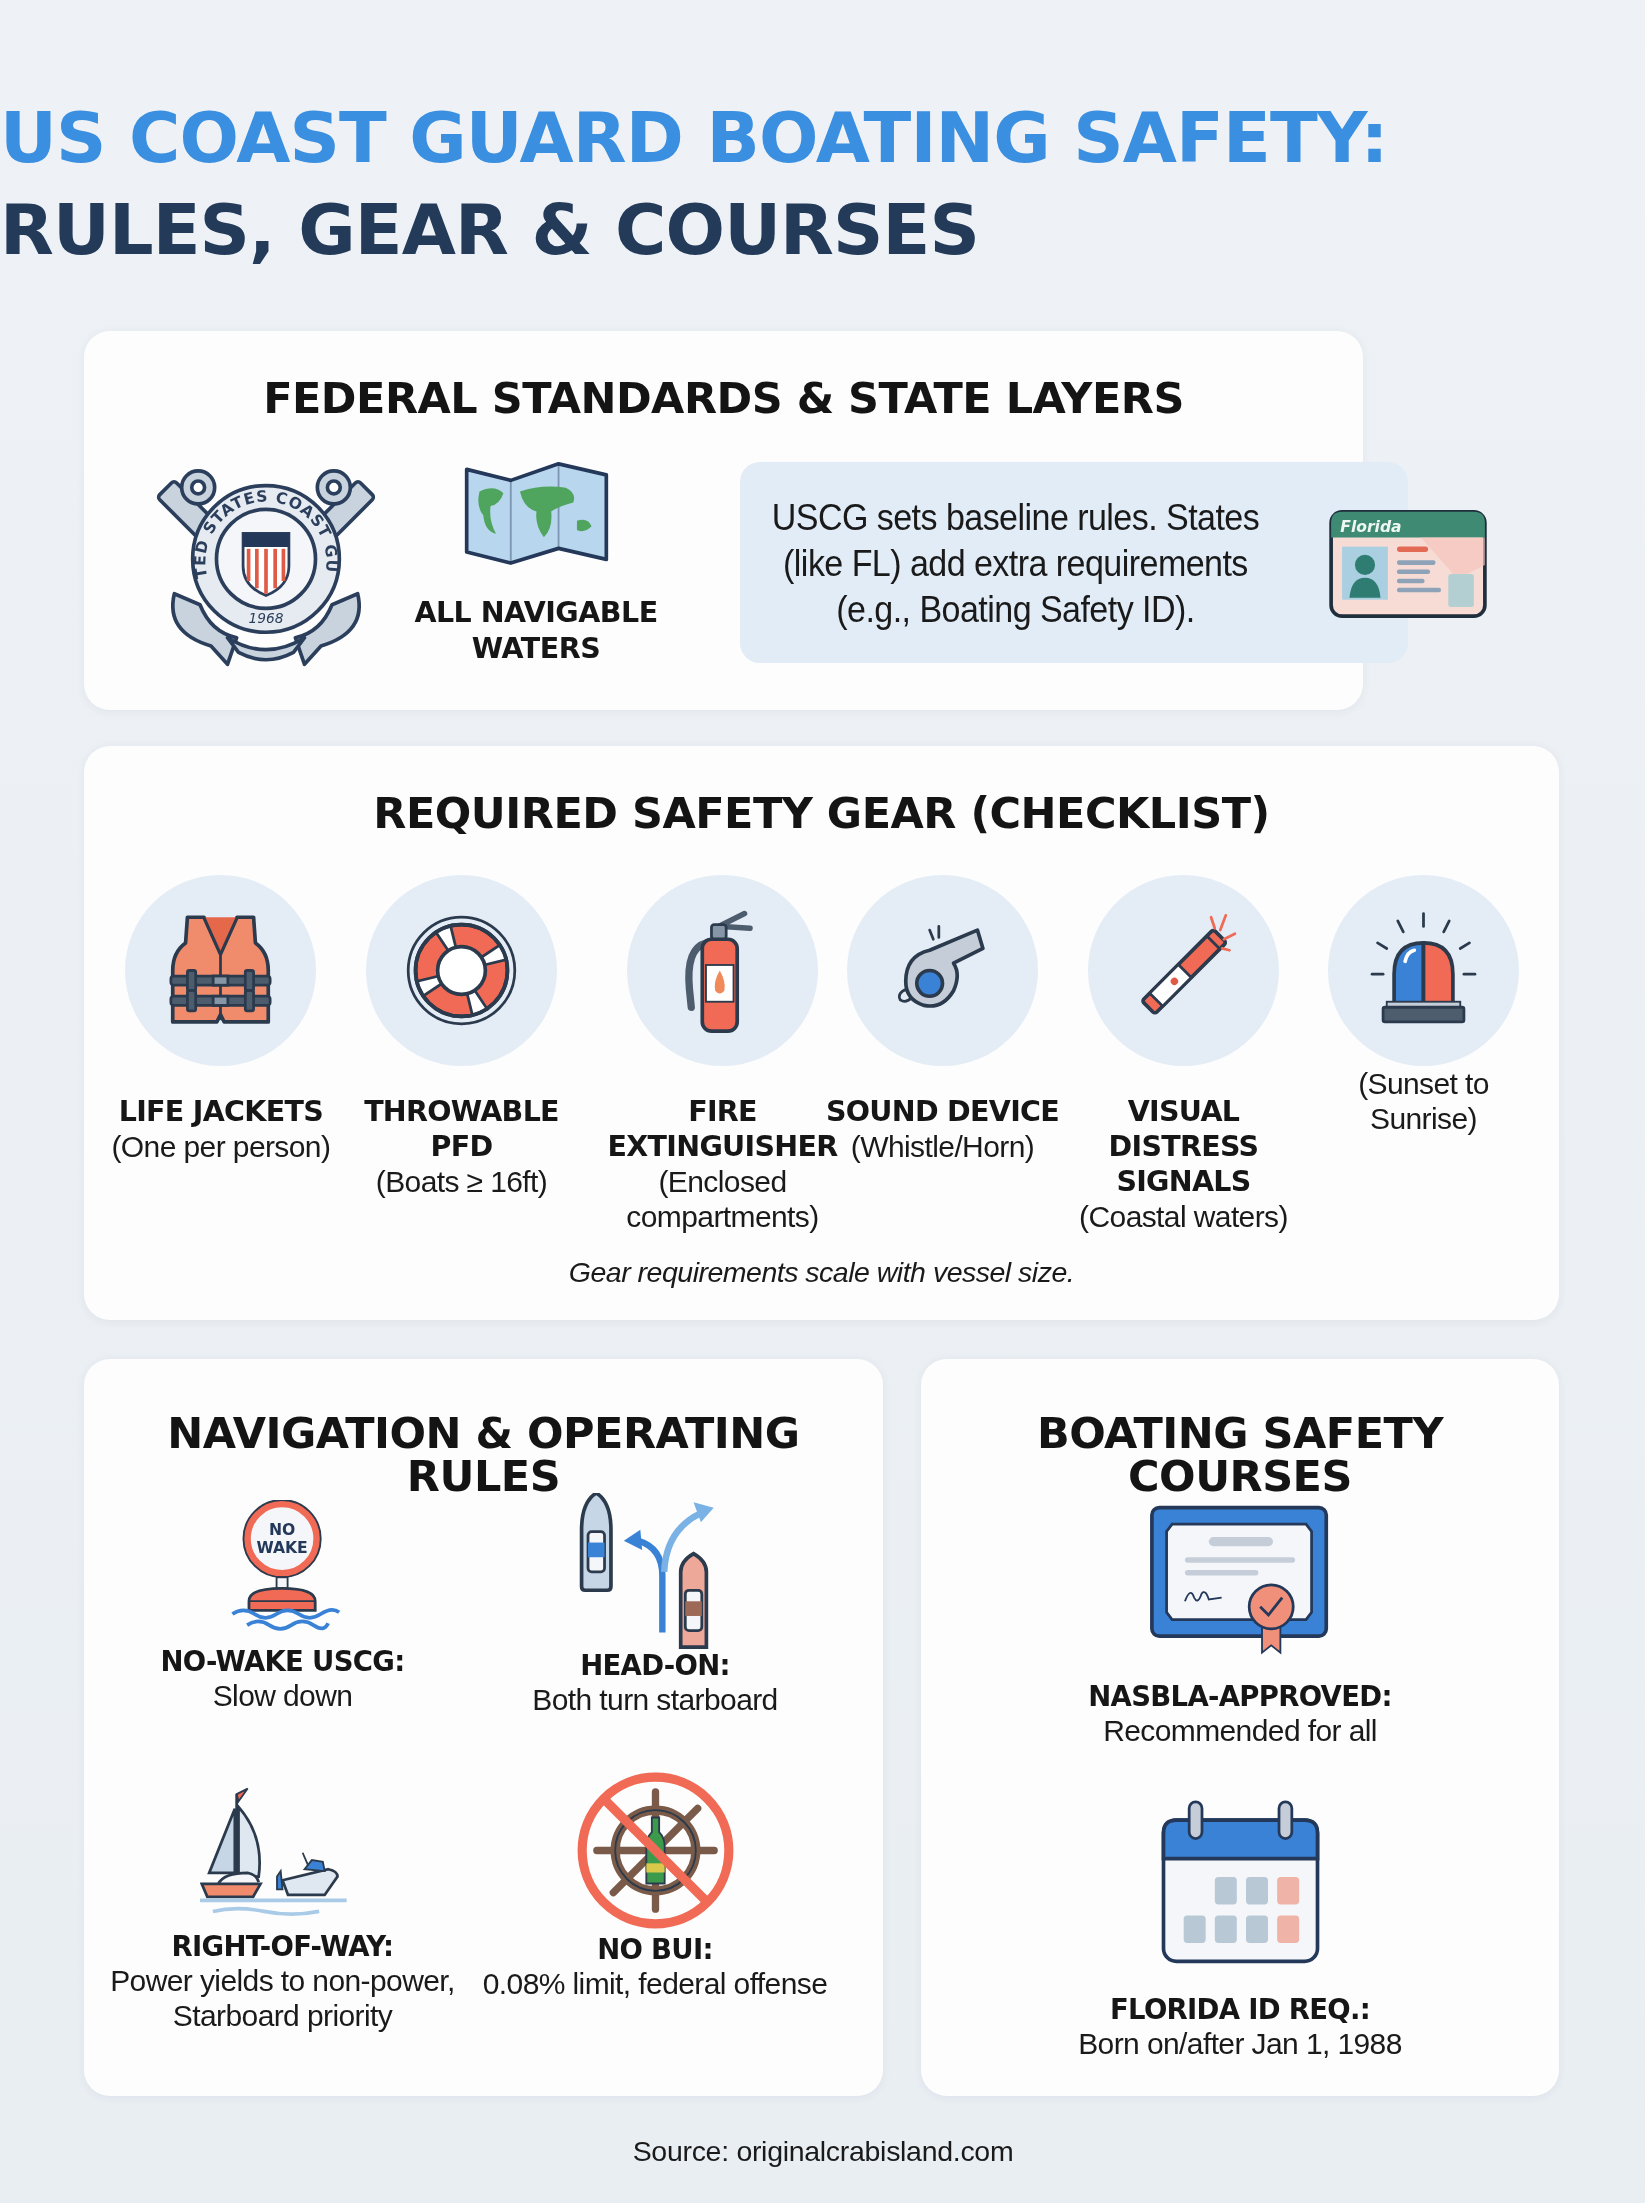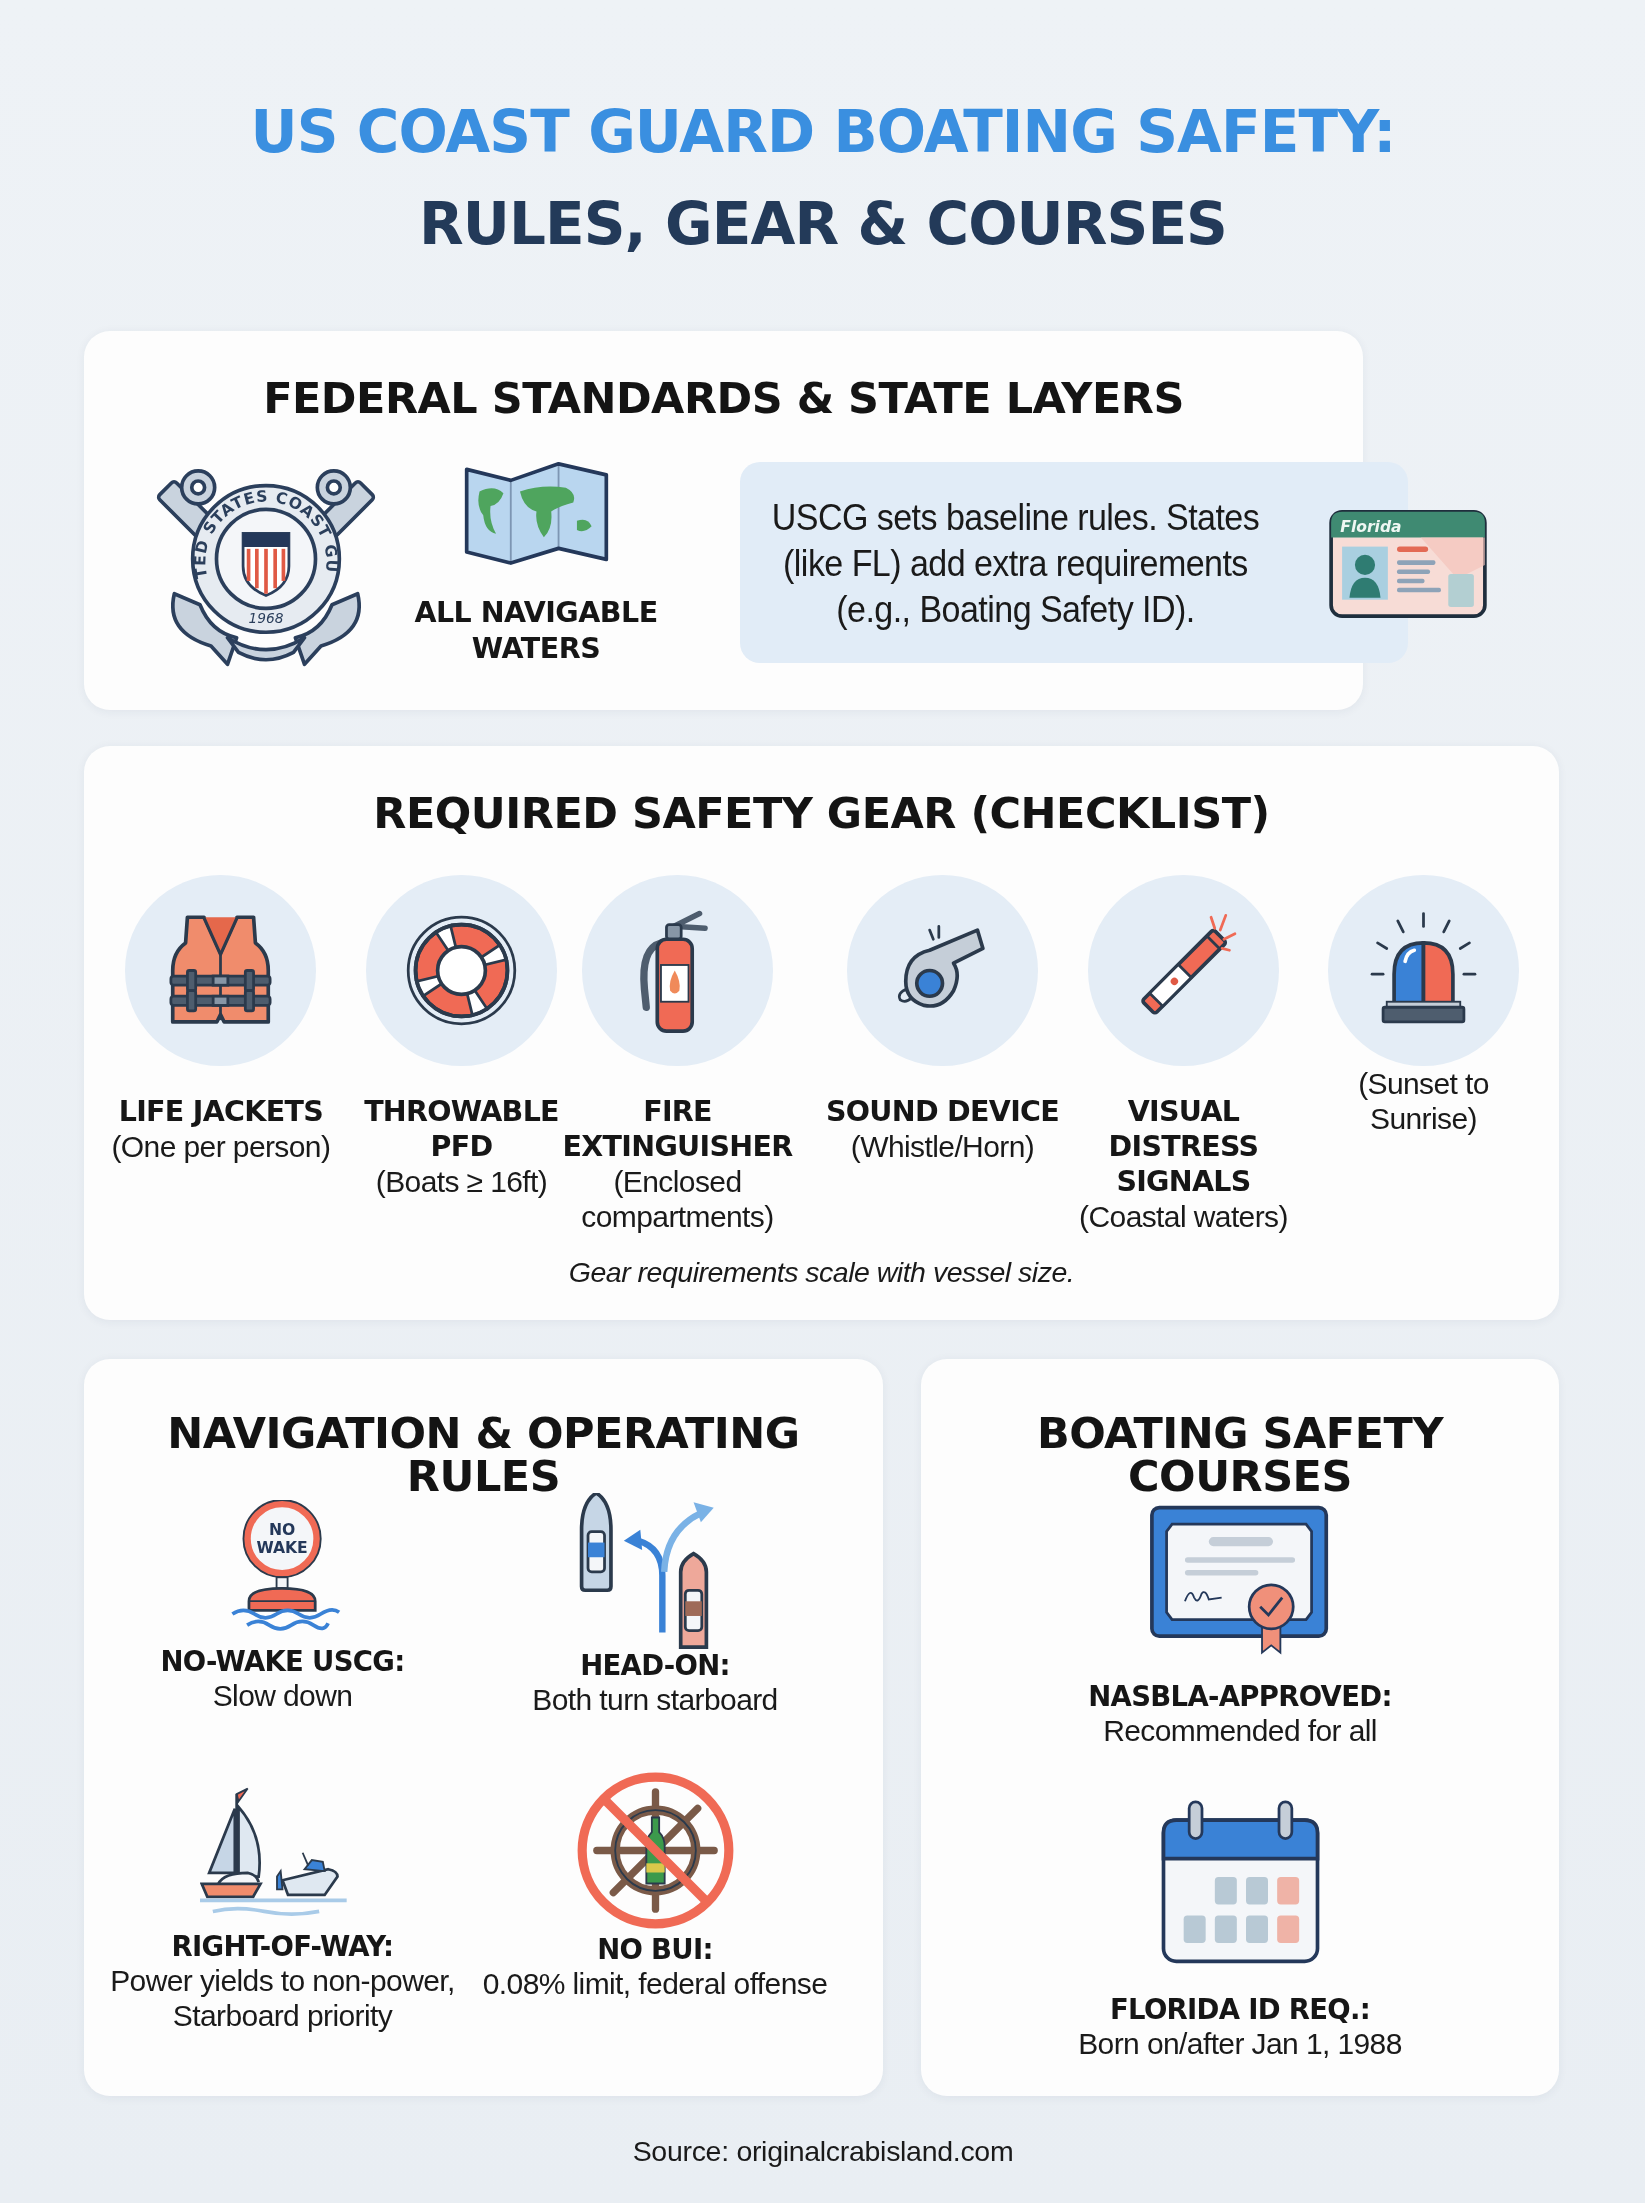--- a/index.html
+++ b/index.html
@@ -6,23 +6,23 @@
   html, body { width: 1646px; height: 2204px; }
   body {
     position: relative;
     background: linear-gradient(180deg, #eef2f6 0%, #e9eef3 100%);
     font-family: "Liberation Sans", "DejaVu Sans", sans-serif;
     color: #161616;
     overflow: hidden;
   }
   .abs { position: absolute; }
   .title-line {
-    position: absolute; left: 0; width: 1646px; text-align: center;
+    position: absolute; left: 0; width: 1646px; 
     font-family: "DejaVu Sans", sans-serif; font-weight: 700;
-    font-size: 58px; letter-spacing: -0.9px; line-height: 1;
+    font-size: 70px; letter-spacing: -0.9px; line-height: 1;
   }
   .title-1 { top: 103px; color: #3a8fe0; }
   .title-2 { top: 195px; color: #233a59; }
 
   .card {
     position: absolute; background: #fdfdfd; border-radius: 26px;
     box-shadow: 0 1.8px 9.2px rgba(30,50,80,0.06);
   }
   .card-title {
     position: absolute; left: 0; width: 100%; text-align: center;
@@ -221,21 +221,21 @@
             <path d="M80 80 L38 108 L31 92 Z"></path>
         </g>
         <circle cx="80" cy="80" r="26" fill="#fff" stroke="#2b3a4c" stroke-width="4"></circle>
         <circle cx="80" cy="80" r="50" fill="none" stroke="#2b3a4c" stroke-width="4"></circle>
       </svg>
     </div>
     <div class="gear-name">THROWABLE PFD</div>
     <div class="gear-desc">(Boats ≥ 16ft)</div>
   </div>
 
-  <div class="gear-item" style="left:474px">
+  <div class="gear-item" style="left:519px">
     <div class="gear-circle">
       <svg viewBox="0 0 160 160">
         <path d="M62 50 Q40 56 44 100 L46 120" fill="none" stroke="#4e5d6e" stroke-width="8" stroke-linecap="round"></path>
         <path d="M72 34 L104 18 M80 32 L110 34" stroke="#4e5d6e" stroke-width="6" stroke-linecap="round"></path>
         <rect x="68" y="30" width="16" height="16" rx="3" fill="#8796a6" stroke="#2b3a4c" stroke-width="3"></rect>
         <rect x="58" y="46" width="38" height="100" rx="10" fill="#f06a55" stroke="#2b3a4c" stroke-width="4"></rect>
         <rect x="62" y="74" width="30" height="40" fill="#fff" stroke="#2b3a4c" stroke-width="2"></rect>
         <path d="M77 80 Q70 92 72 102 Q77 108 82 102 Q84 92 77 80 Z" fill="#f08a5a"></path>
       </svg>
     </div>

